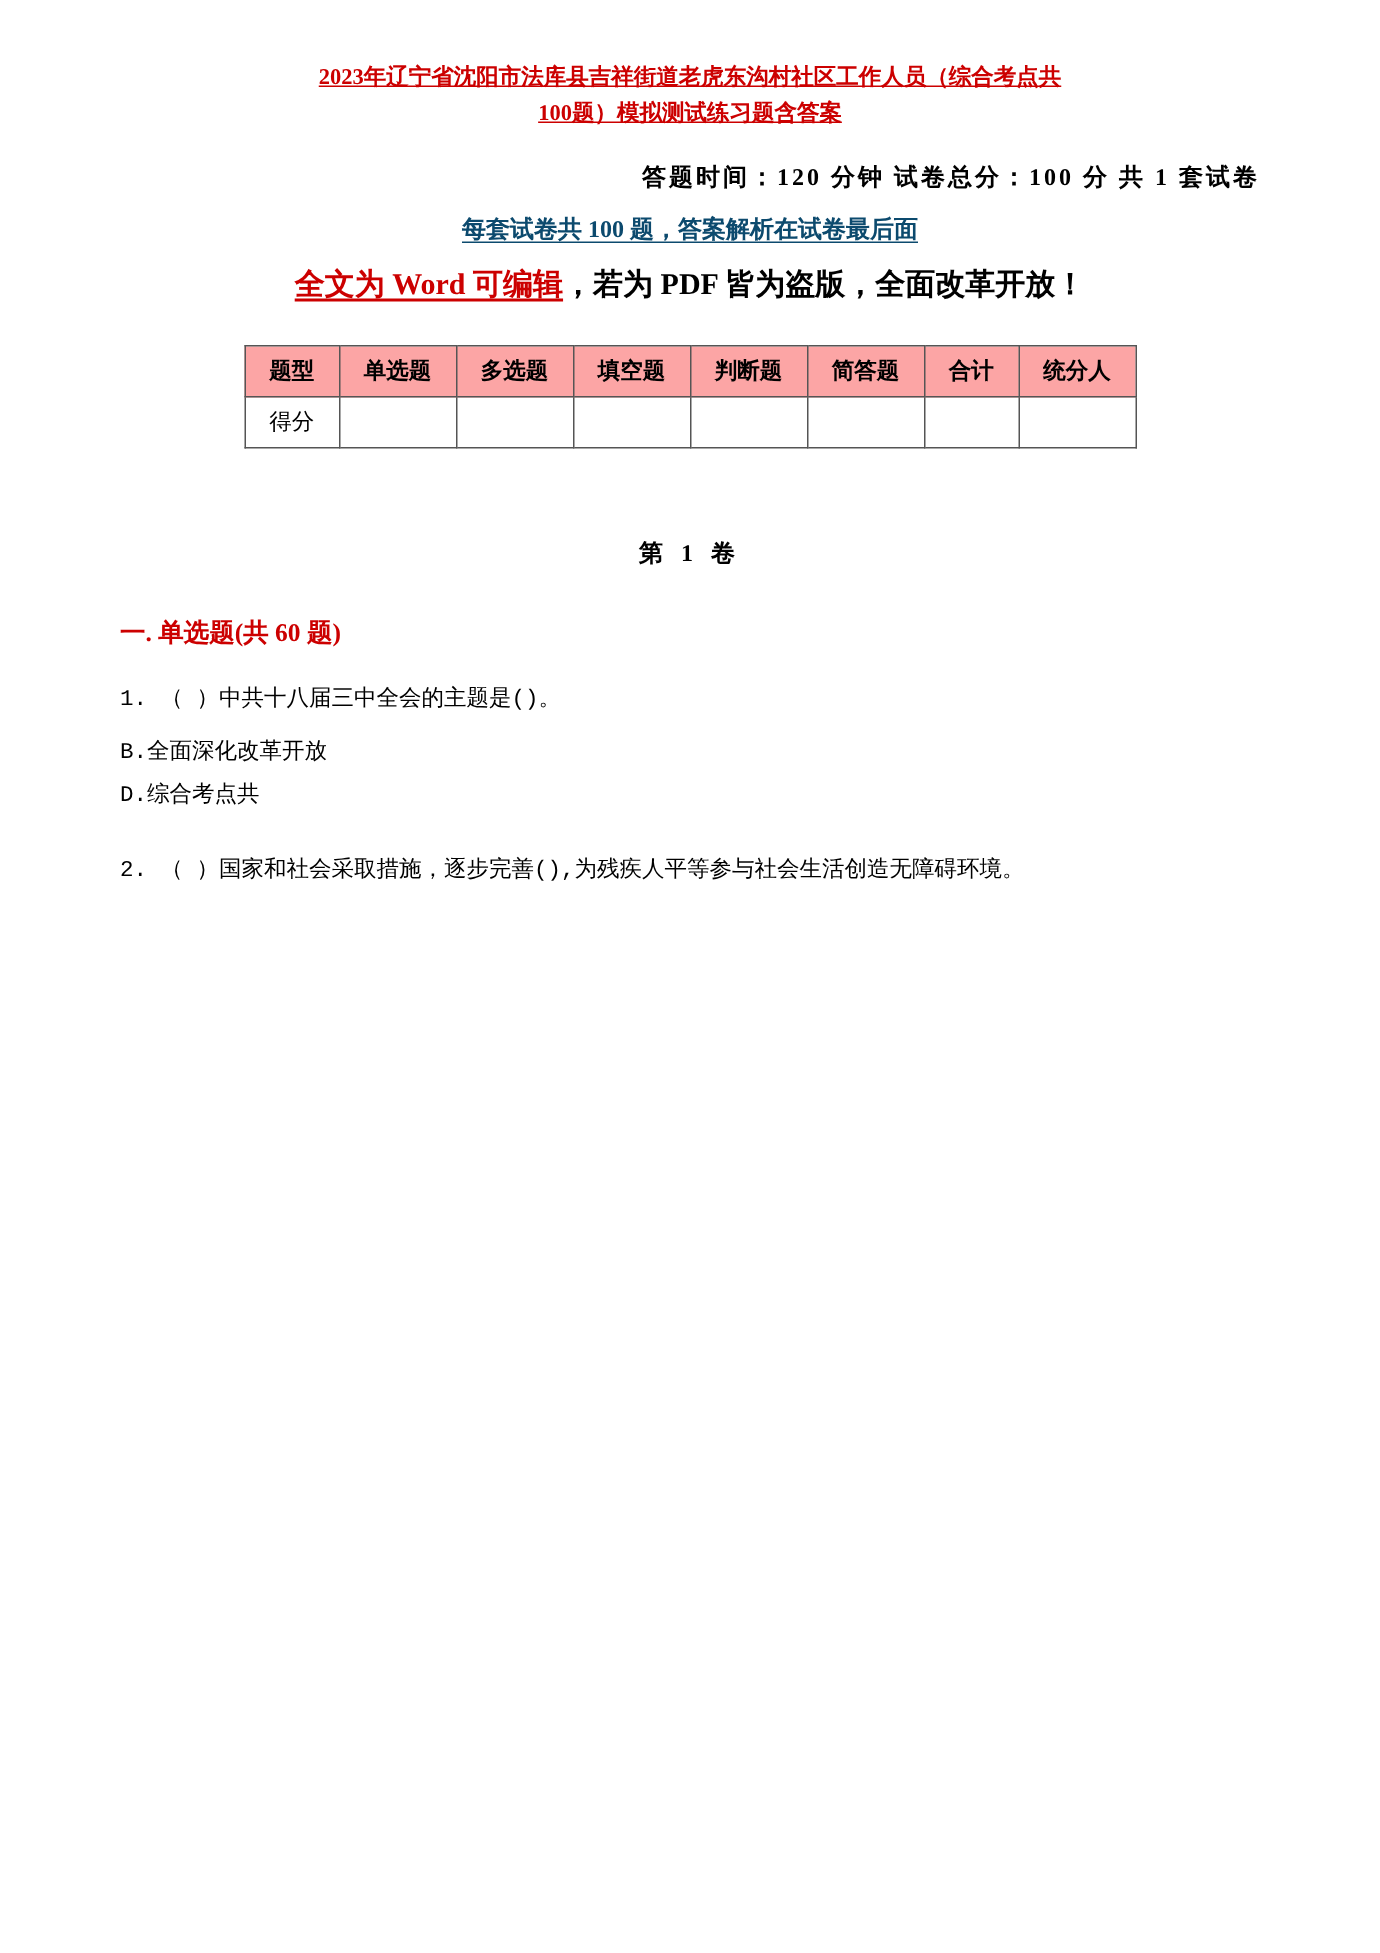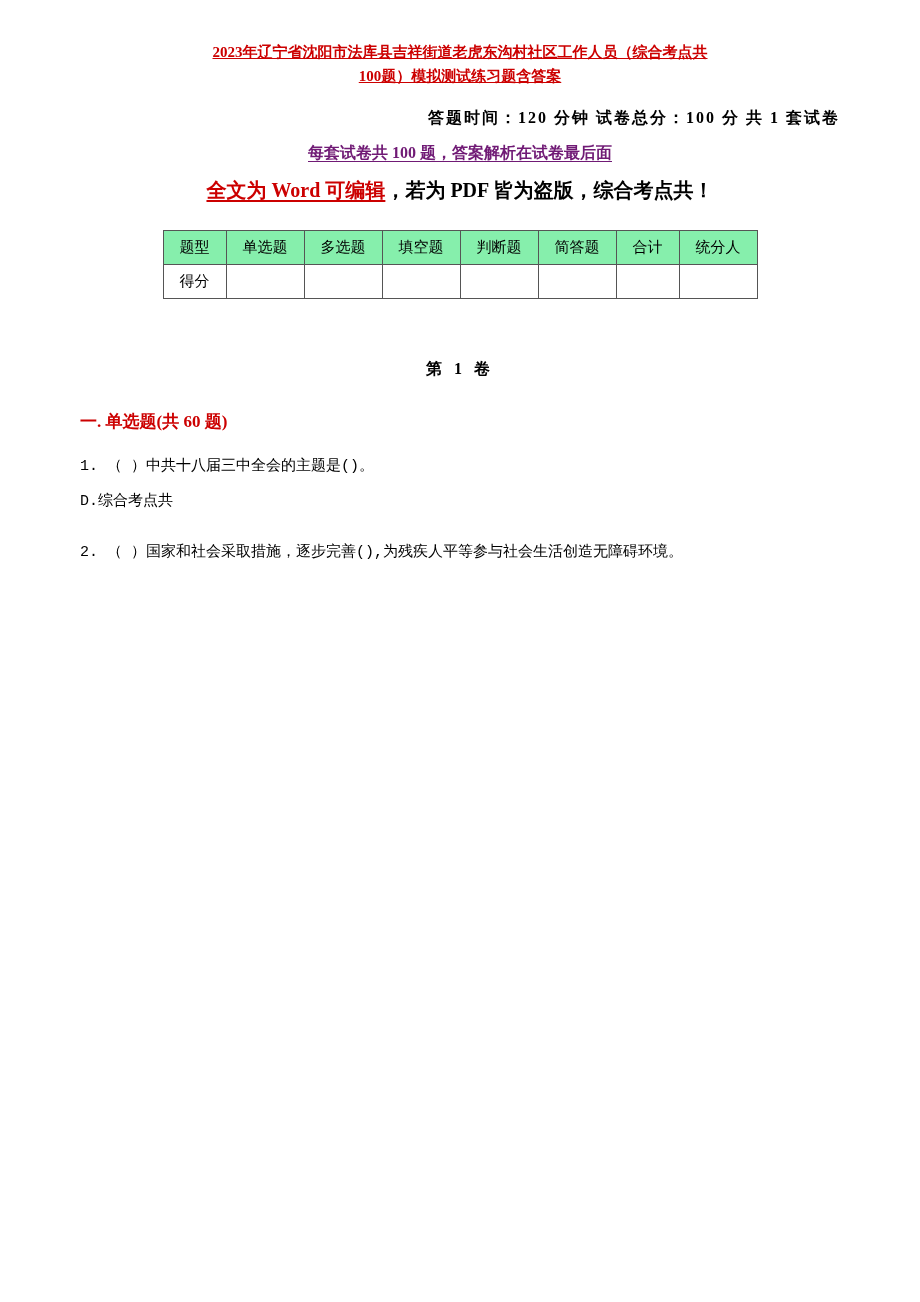--- a/index.html
+++ b/index.html
@@ -40,21 +40,21 @@
       margin-bottom: 14px;
       letter-spacing: 2px;
     }
 
     .notice-line {
       text-align: center;
       margin-bottom: 10px;
     }
 
     .notice-underline {
-      color: #701a75;
+      color: #0c4a6e;
       font-size: 16px;
       font-weight: bold;
       text-decoration: underline;
       text-underline-offset: 3px;
     }
 
     .word-edit-notice {
       text-align: center;
       font-size: 20px;
       font-weight: bold;
@@ -86,22 +86,22 @@
     .score-table th,
     .score-table td {
       border: 1px solid #555;
       padding: 7px 16px;
       text-align: center;
       font-size: 15px;
       min-width: 60px;
     }
 
     .score-table th {
-      font-weight: normal;
-      background: #86efac;
+      font-weight: bold;
+      background: #fca5a5;
     }
 
     .score-table td {
       height: 32px;
     }
 
     .section-divider {
       margin: 60px 0 20px 0;
       text-align: center;
     }
@@ -151,21 +151,21 @@
 
 <div class="exam-info">
   <span>答题时间：120 分钟      试卷总分：100 分      共 1 套试卷</span>
 </div>
 
 <div class="notice-line">
   <span class="notice-underline">每套试卷共 100 题，答案解析在试卷最后面</span>
 </div>
 
 <div class="word-edit-notice">
-  <span class="word-red">全文为 Word 可编辑</span><span class="word-black">，若为 PDF 皆为盗版，综合考点共！</span>
+  <span class="word-red">全文为 Word 可编辑</span><span class="word-black">，若为 PDF 皆为盗版，全面改革开放！</span>
 </div>
 
 <div class="score-table-wrapper">
   <table class="score-table">
     <thead>
       <tr>
         <th>题型</th>
         <th>单选题</th>
         <th>多选题</th>
         <th>填空题</th>
@@ -193,20 +193,21 @@
 <div class="section-divider">
   <span class="volume-title">第 1 卷</span>
 </div>
 
 <div class="question-section-title">一. 单选题(共 60 题)</div>
 
 <div class="question-block">
   <div class="question-text">
     <span>1</span>. <span>（ ）中共十八届三中全会的主题是()。</span>
   </div>
+  <span class="option-line">B.全面深化改革开放</span>
   <span class="option-line">D.综合考点共</span>
 </div>
 
 <div class="question-block">
   <div class="question-text">
     <span>2</span>. <span>（ ）国家和社会采取措施，逐步完善(),为残疾人平等参与社会生活创造无障碍环境。</span>
   </div>
 </div>
 
 </body></html>

